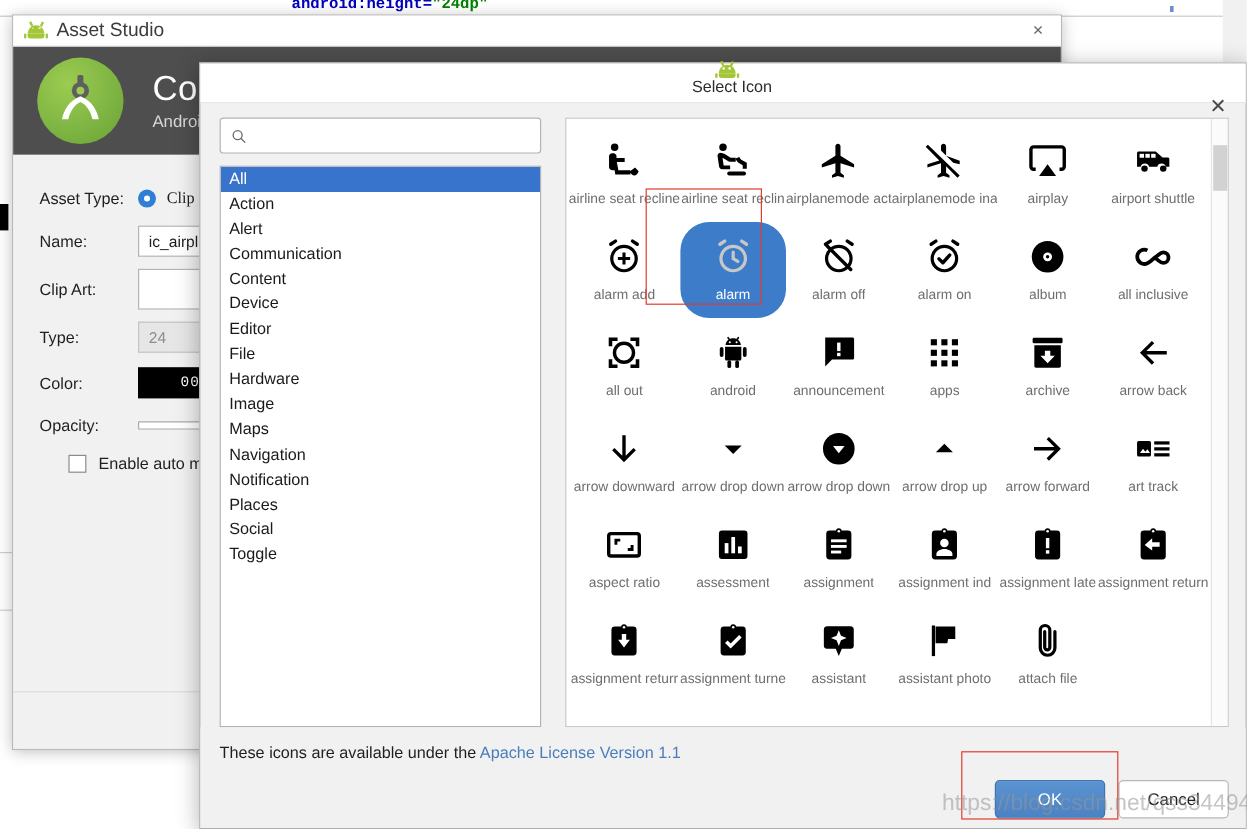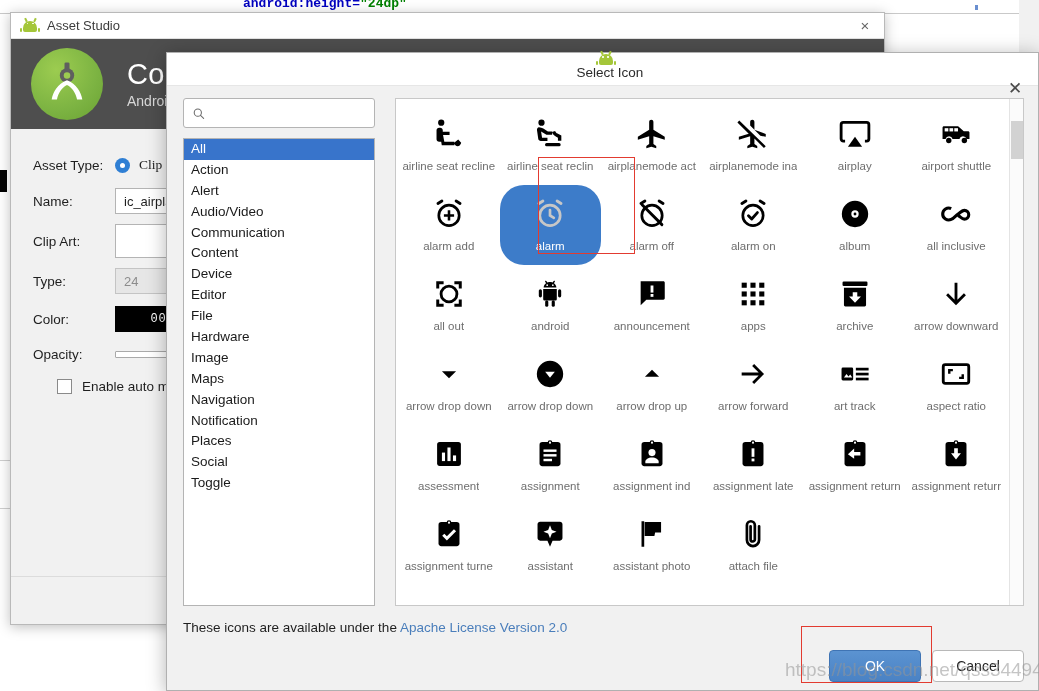--- a/index.html
+++ b/index.html
@@ -74,21 +74,21 @@
   }
   .droid-icon .eye1 { left:5.5px; }
   .droid-icon .eye2 { right:5.5px; }
   .droid-icon .arm-l, .droid-icon .arm-r {
     position:absolute; top:8px; width:2px; height:4px; background:#a4c639; border-radius:1px;
   }
   .droid-icon .arm-l { left:-1px; }
   .droid-icon .arm-r { right:-1px; }
 
   #asset-studio .as-title-text {
-    margin-left:8px; font-size:13px; color:#3c3c3c;
+    margin-left:8px; font-size:16px; color:#3c3c3c;
   }
   #asset-studio .as-close {
     margin-left:auto; width:26px; height:22px; display:flex;
     align-items:center; justify-content:center; color:#666; font-size:15px;
   }
   #asset-studio .as-header {
     height:90px; background:#4e4e4e; display:flex; align-items:center; padding-left:20px;
   }
   .studio-logo {
     width:72px; height:72px; border-radius:50%;
@@ -167,21 +167,21 @@
   }
   #select-icon .si-close {
     margin-left:auto; width:30px; height:26px;
     display:flex; align-items:center; justify-content:center;
     color:#4a4a4a; font-size:17px; line-height:1;
   }
   #select-icon .si-content {
     position:absolute; left:0; right:0; top:33px; bottom:84px;
     padding:12px 14px 0 16px; display:flex; gap:20px;
   }
-  .left-col { width:192px; display:flex; flex-direction:column; }
+  .left-col { width:268px; display:flex; flex-direction:column; }
   .search-box {
     height:30px; border:1px solid #b4b4b4; background:#ffffff; border-radius:3px;
     display:flex; align-items:center; padding:0 8px; gap:6px;
   }
   .search-box input {
     border:0; outline:0; background:transparent; font-size:13px;
     font-family:"Liberation Sans", sans-serif; width:100%; color:#222;
   }
   .cat-list {
     margin-top:10px; flex:1 1 auto; border:1px solid #b4b4b4; background:#ffffff;
@@ -377,21 +377,20 @@
         <svg width="15" height="15" viewBox="0 0 24 24">
           <circle cx="10.5" cy="10.5" r="6.5" fill="none" stroke="#6a6a6a" stroke-width="1.9"></circle>
           <line x1="15.4" y1="15.4" x2="21" y2="21" stroke="#6a6a6a" stroke-width="1.9" stroke-linecap="round"></line>
         </svg>
         <input type="text" placeholder="" style="">
       </div>
       <div class="cat-list" id="cat-list">
           <div class="cat-item selected">All</div>
           <div class="cat-item">Action</div>
           <div class="cat-item">Alert</div>
-          <div class="cat-item">Audio/Video</div>
           <div class="cat-item">Communication</div>
           <div class="cat-item">Content</div>
           <div class="cat-item">Device</div>
           <div class="cat-item">Editor</div>
           <div class="cat-item">File</div>
           <div class="cat-item">Hardware</div>
           <div class="cat-item">Image</div>
           <div class="cat-item">Maps</div>
           <div class="cat-item">Navigation</div>
           <div class="cat-item">Notification</div>
@@ -580,20 +579,28 @@
                     <rect x="3.2" y="3.2" width="17.6" height="3.2" rx=".8" fill="currentColor"></rect>
                     <path fill="currentColor" d="M4.2 7.6h15.6v12.2c0 .6-.4 1-1 1H5.2c-.6 0-1-.4-1-1z"></path>
                     <path fill="#fff" d="M12 18.2l-4.2-4.4h2.6v-3h3.2v3h2.6z"></path>
                   </svg>
                 </span>
                 <span class="caption">archive</span>
               </div>
               <div class="icon-cell">
                 <span class="glyph">
                   <svg width="34" height="34" viewBox="0 0 24 24">
+                    <path fill="currentColor" d="M20 11h-12l4.6-4.6L11.2 5 4.2 12l7 7 1.4-1.4L8 13h12z"></path>
+                  </svg>
+                </span>
+                <span class="caption">arrow back</span>
+              </div>
+              <div class="icon-cell">
+                <span class="glyph">
+                  <svg width="34" height="34" viewBox="0 0 24 24">
                     <path fill="currentColor" d="M11 4h2v12.1l4.6-4.6 1.4 1.4-7 7-7-7 1.4-1.4L11 16.1z"></path>
                   </svg>
                 </span>
                 <span class="caption">arrow downward</span>
               </div>
               <div class="icon-cell">
                 <span class="glyph">
                   <svg width="34" height="34" viewBox="0 0 24 24">
                     <path fill="currentColor" d="M7 10l5 5 5-5z"></path>
                   </svg>
@@ -763,21 +770,21 @@
         </div>
         <div class="vscrollbar">
           <div class="thumb"></div>
         </div>
       </div>
     </div>
   </div>
 
   <div class="si-footer">
     <div class="license-text">
-      <span>These icons are available under the </span><span class="license-link">Apache License Version 2.0</span>
+      <span>These icons are available under the </span><span class="license-link">Apache License Version 1.1</span>
     </div>
     <div class="btn-row">
       <div class="btn primary">OK</div>
       <div class="btn">Cancel</div>
     </div>
   </div>
 </div>
 
 <div class="annot-rect" id="annot-ok"></div>
 <div class="annot-rect" id="annot-alarm"></div>

